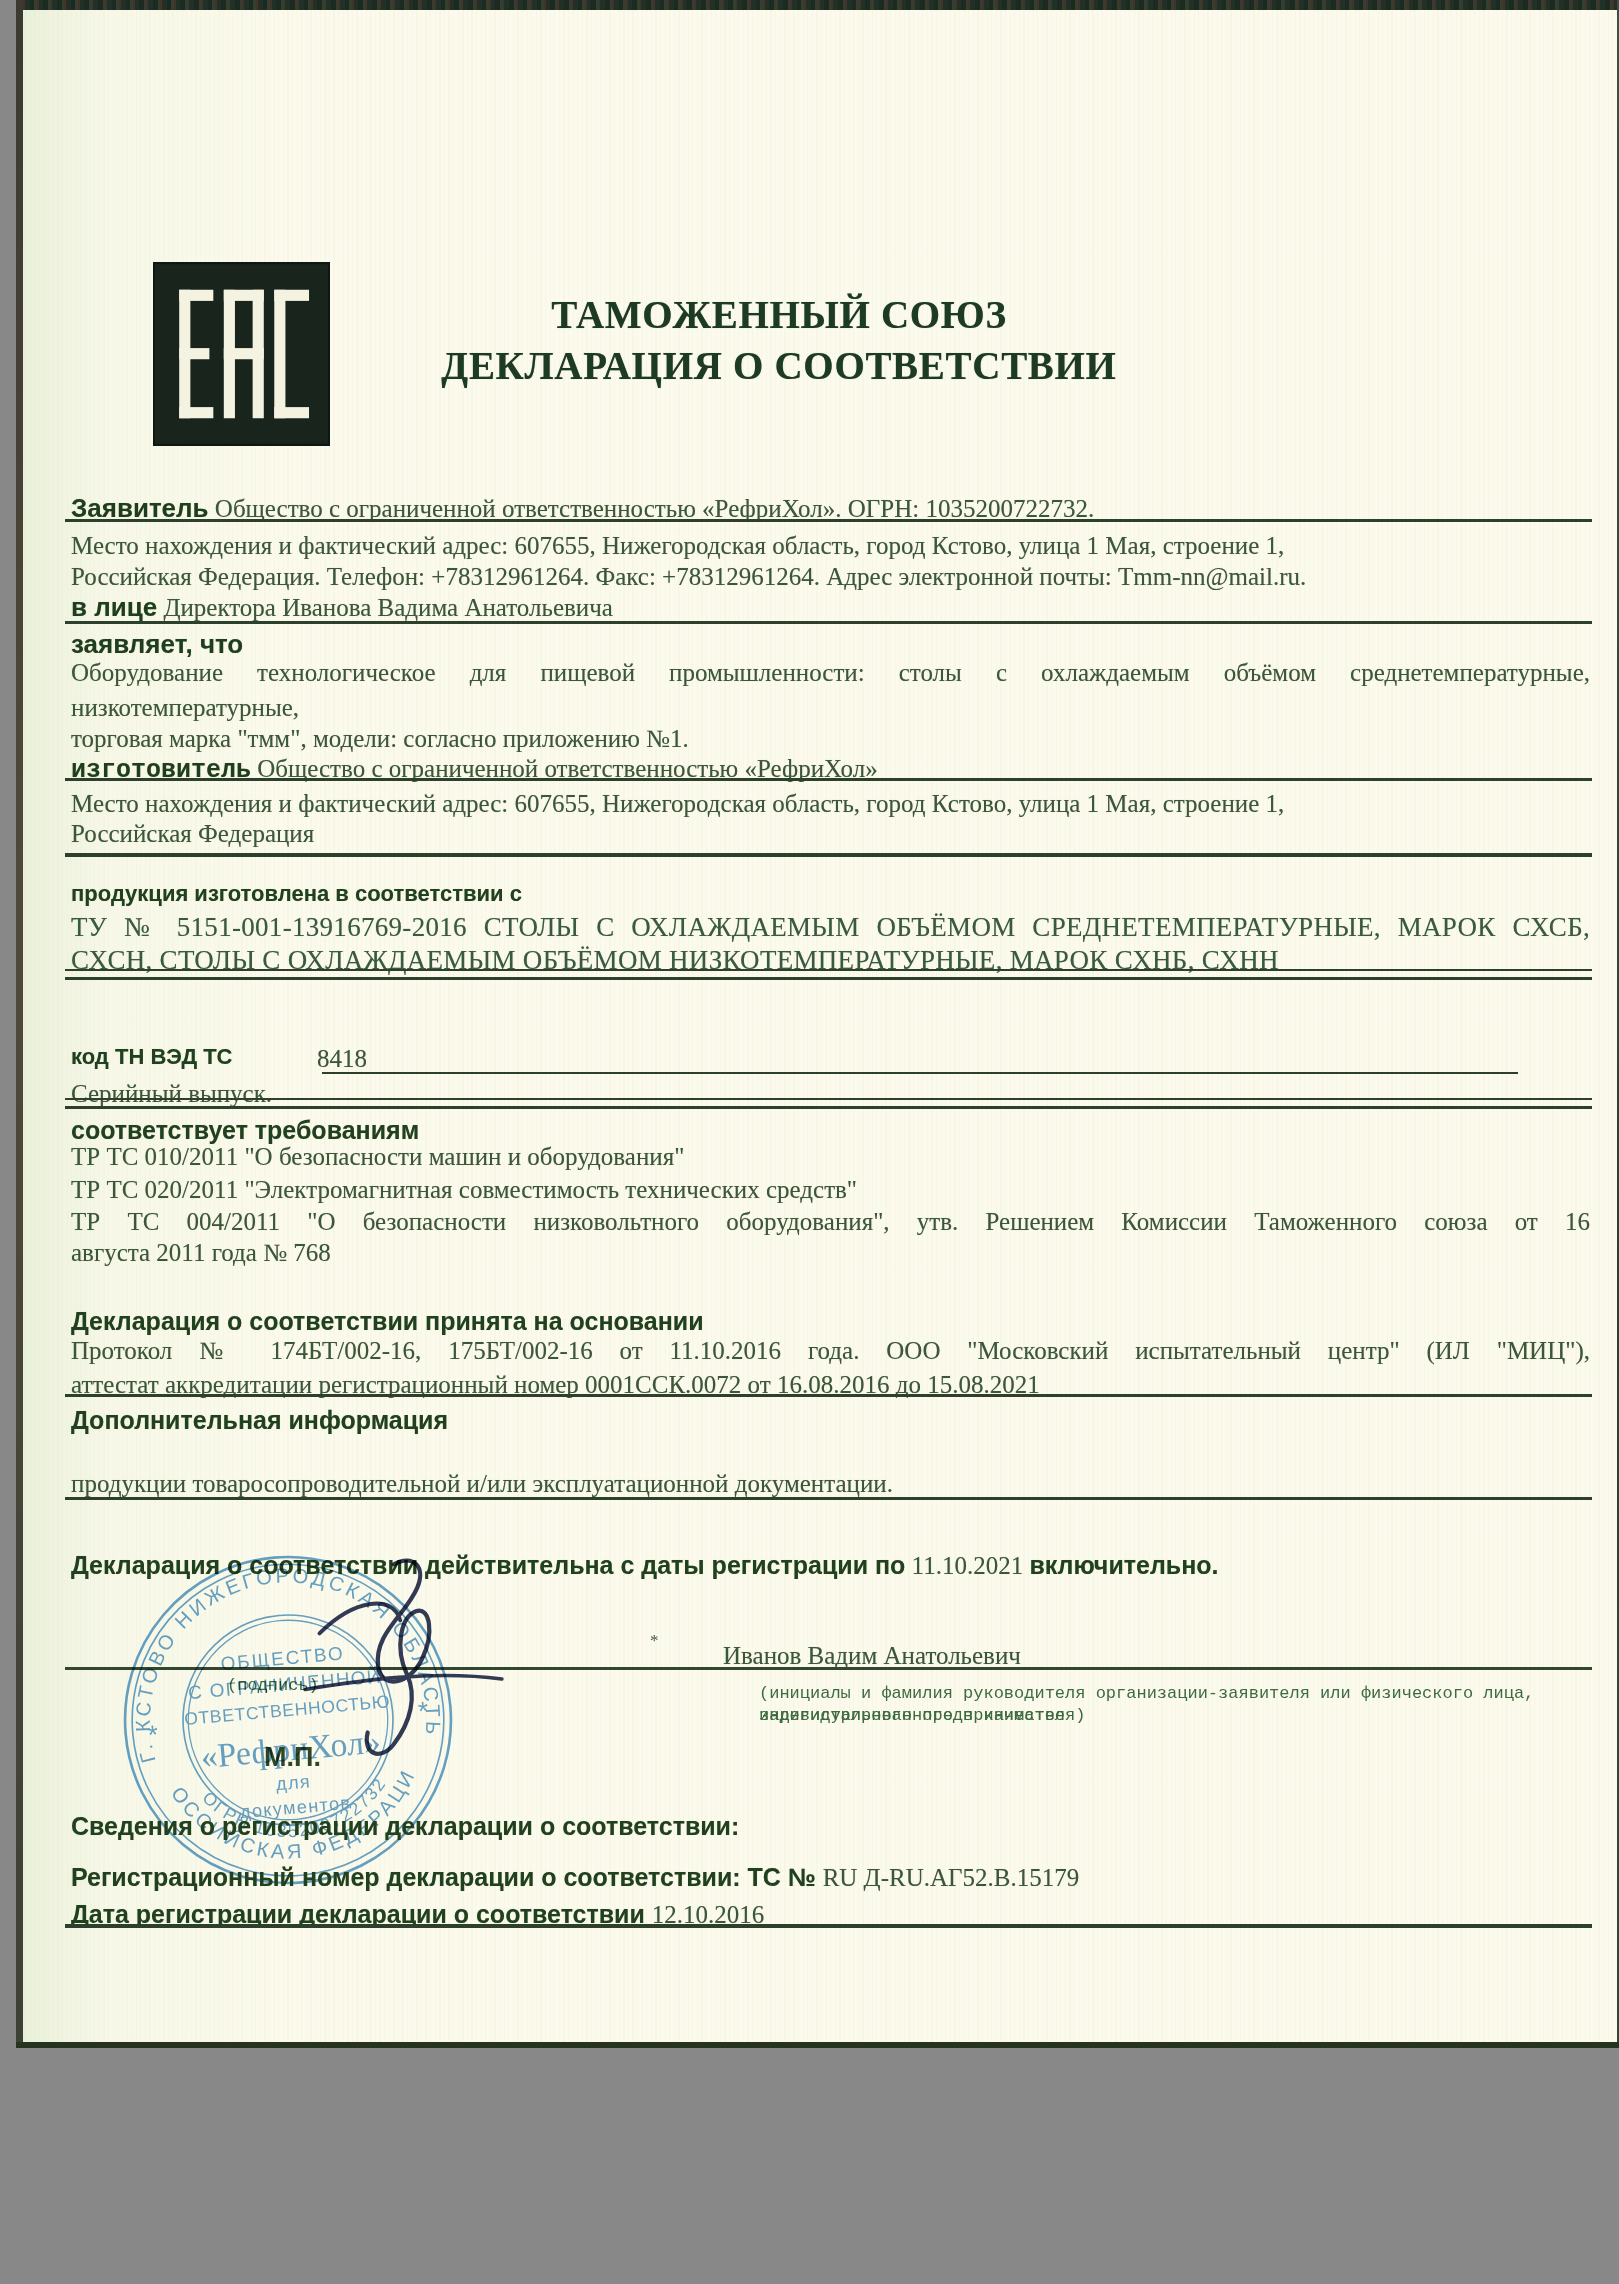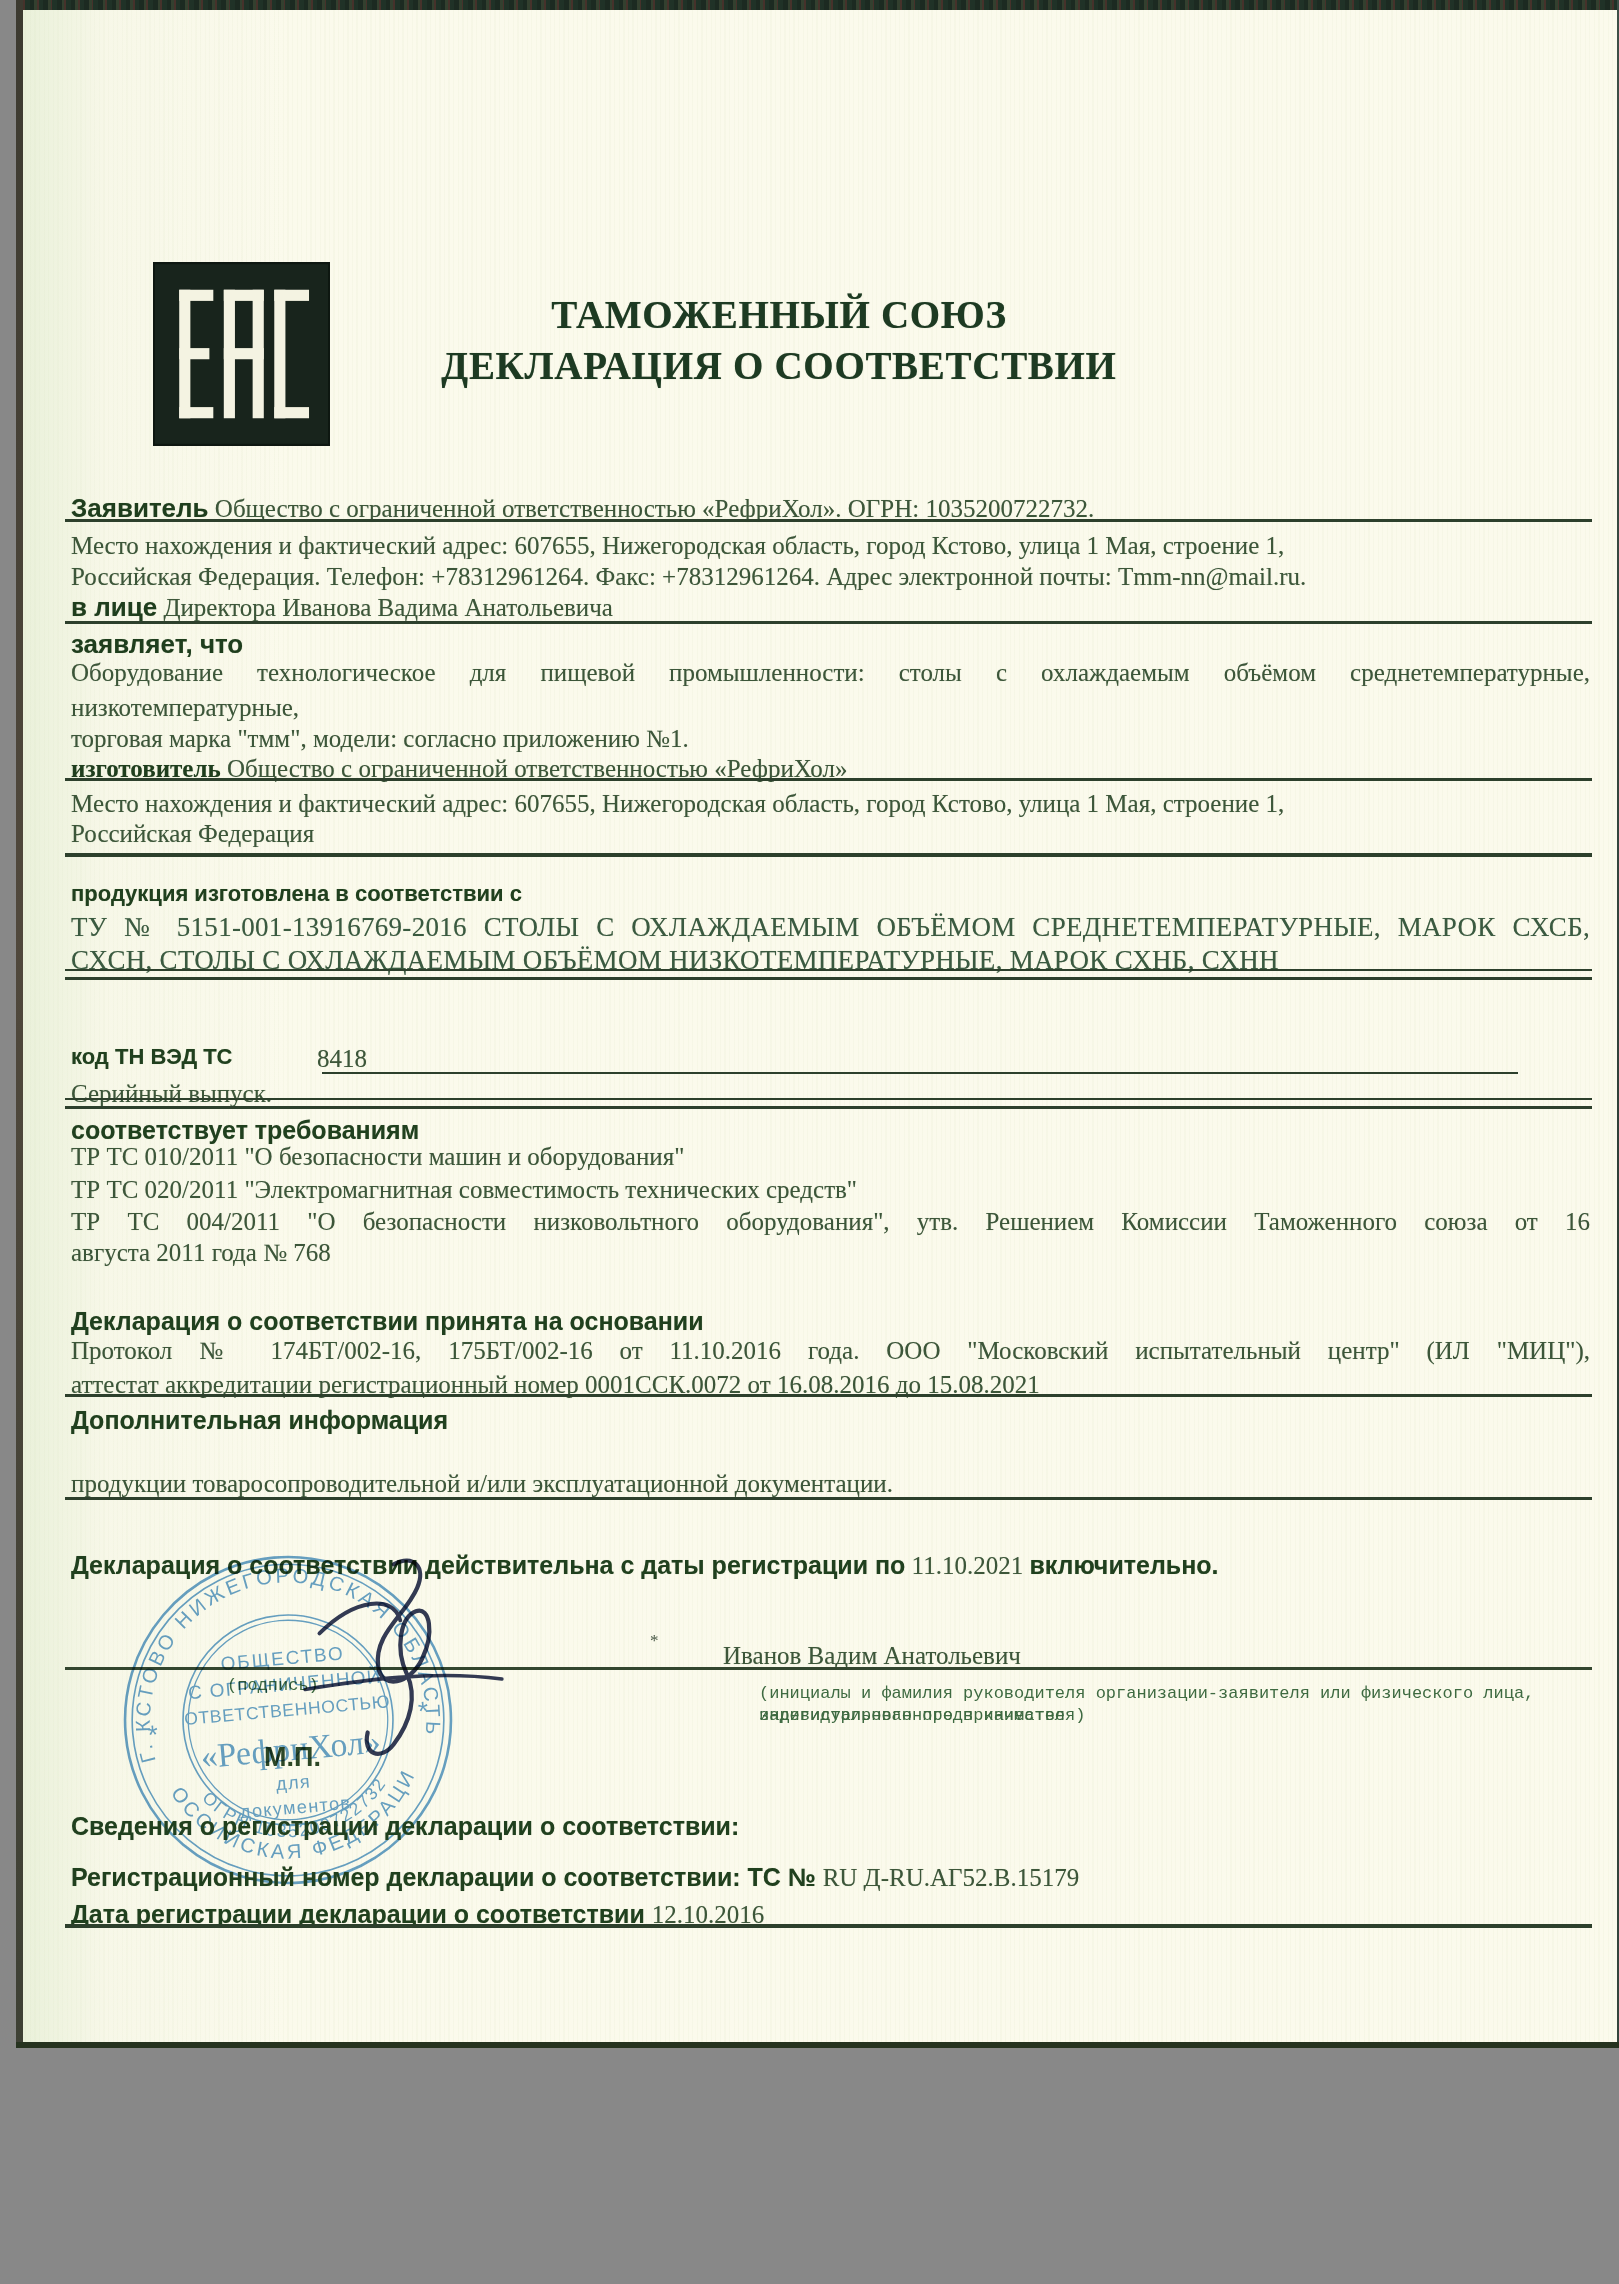--- a/index.html
+++ b/index.html
@@ -16,21 +16,21 @@
   .b-top{position:absolute;left:0;top:0;width:1619px;height:9.8px;
     background:repeating-linear-gradient(90deg,#1c2a21 0 4.6px,#33402f 4.6px 7.2px,#46322b 7.2px 9px,#203227 9px 13.7px);}
   .b-left{position:absolute;left:0;top:0;width:6.5px;height:2284px;
     background:linear-gradient(180deg,#3c3a30,#50483c 40%,#3a3f33);}
   .b-right{position:absolute;right:0;top:0;width:17.6px;height:2284px;
     background:linear-gradient(180deg,#3d4f46,#2e3f37 55%,#36463d);}
   .b-bottom{position:absolute;left:0;bottom:0;width:1619px;height:6.5px;background:#26331f;}
 
   .row{position:absolute;left:55px;width:1519px;font-size:25px;color:#3c5639;
        line-height:1.22;text-shadow:0 0 0.7px rgba(46,72,42,.35);}
-  .lbl{font-family:Liberation Serif, serif;font-weight:bold;color:#1f3e1d;font-size:25px;}
+  .lbl{font-family:Liberation Mono, monospace;font-weight:bold;color:#1f3e1d;font-size:25px;}
   .lbl-lg{font-family:"Liberation Sans",sans-serif;font-weight:bold;color:#1f3e1d;font-size:26px;}
   .hrow{font-family:"Liberation Sans",sans-serif;font-weight:bold;color:#20401e;font-size:25px;}
   .hrow-sm{font-family:"Liberation Sans",sans-serif;font-weight:bold;color:#20401e;font-size:22px;}
   .just{text-align:justify;text-align-last:justify;}
   .tu{font-size:27px;letter-spacing:0.3px;color:#3a5a40;}
   .rl{position:absolute;left:49px;width:1527px;height:3.3px;background:#2d402c;}
   .title{position:absolute;left:274px;top:289px;width:978px;text-align:center;
     font-family:"Liberation Serif",serif;font-weight:bold;font-size:39px;line-height:51px;
     color:#1d3a22;letter-spacing:0.7px;text-shadow:0 0 0.7px rgba(20,50,25,.5);}
   .cap{position:absolute;font-family:Liberation Mono, monospace;color:#3e6a41;font-size:17px;line-height:21.5px;padding-left:36px;}

